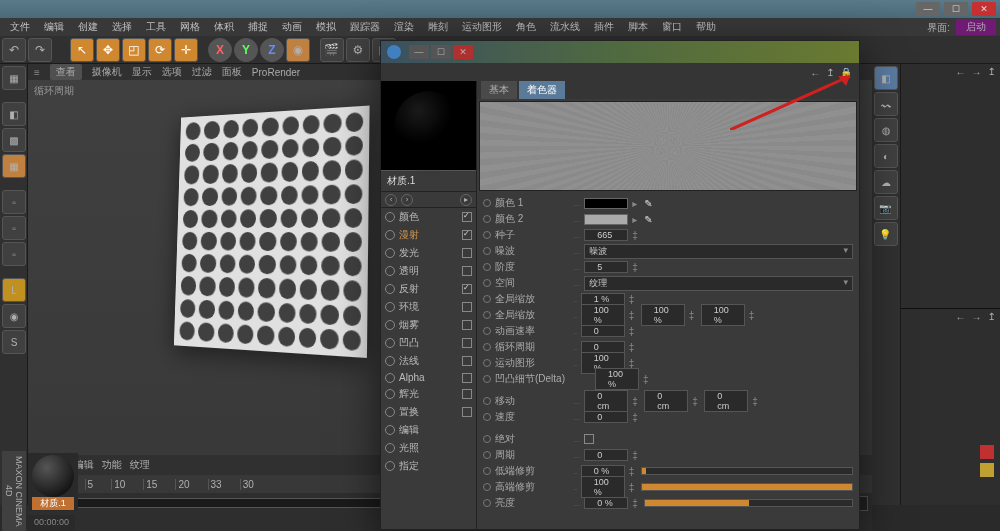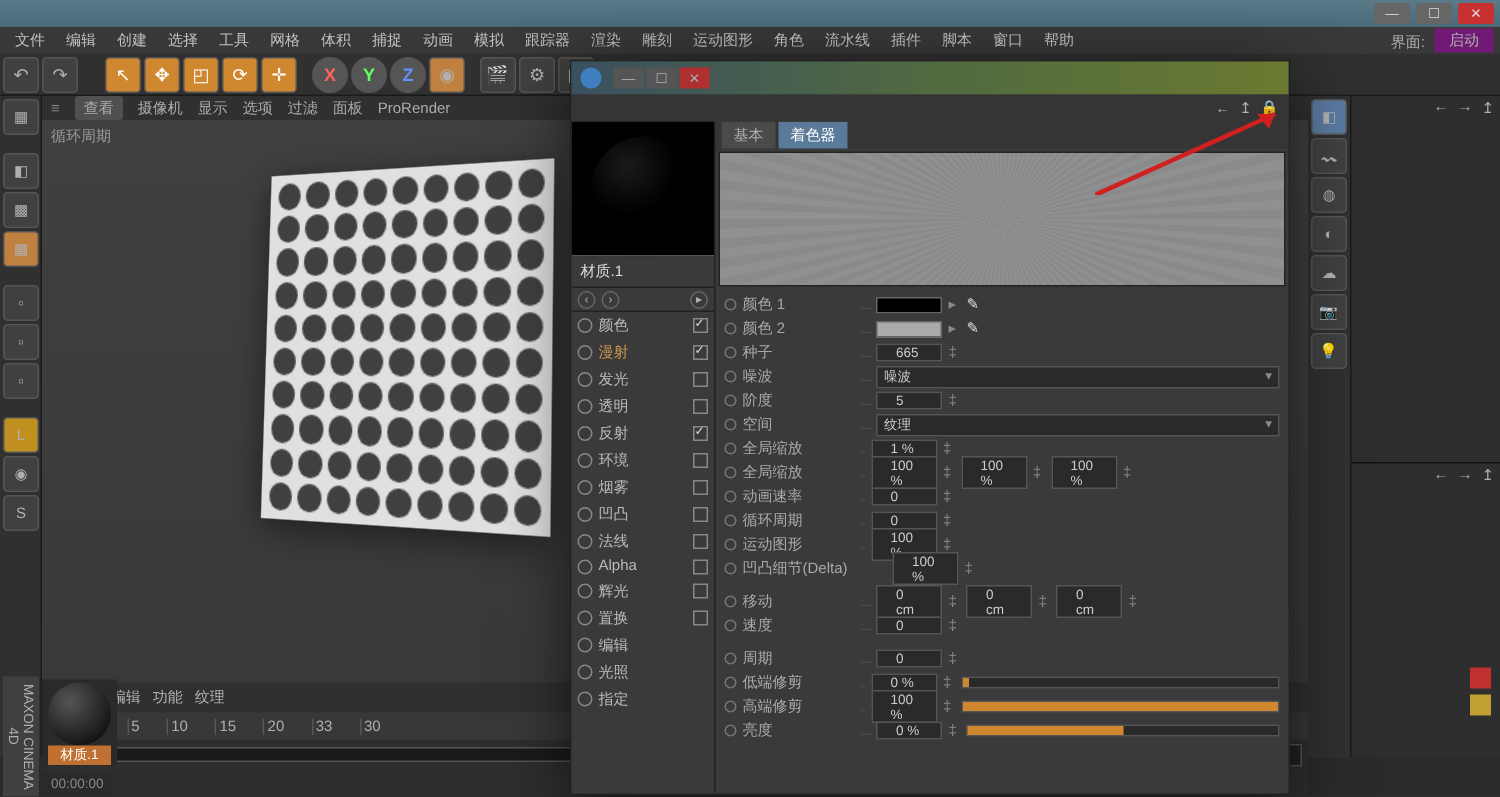--- a/index.html
+++ b/index.html
@@ -568,20 +568,26 @@
         <div class="prow">
             <span class="r"></span>
             <span class="pl">速度</span>
             <span class="dots">......</span>
             <span class="nv">0</span>
             <span class="sp">‡</span>
           </div>
         <div style="height:6px"></div>
         <div class="prow">
             <span class="r"></span>
+            <span class="pl">绝对</span>
+            <span class="dots">......</span>
+            <span class="chk" style="width:10px;height:10px;border:1px solid #888"></span>
+          </div>
+        <div class="prow">
+            <span class="r"></span>
             <span class="pl">周期</span>
             <span class="dots">......</span>
             <span class="nv">0</span>
             <span class="sp">‡</span>
           </div>
         <div class="prow">
             <span class="r"></span>
             <span class="pl">低端修剪</span>
             <span class="dots">...</span>
             <span class="nv pct">0 %</span>

